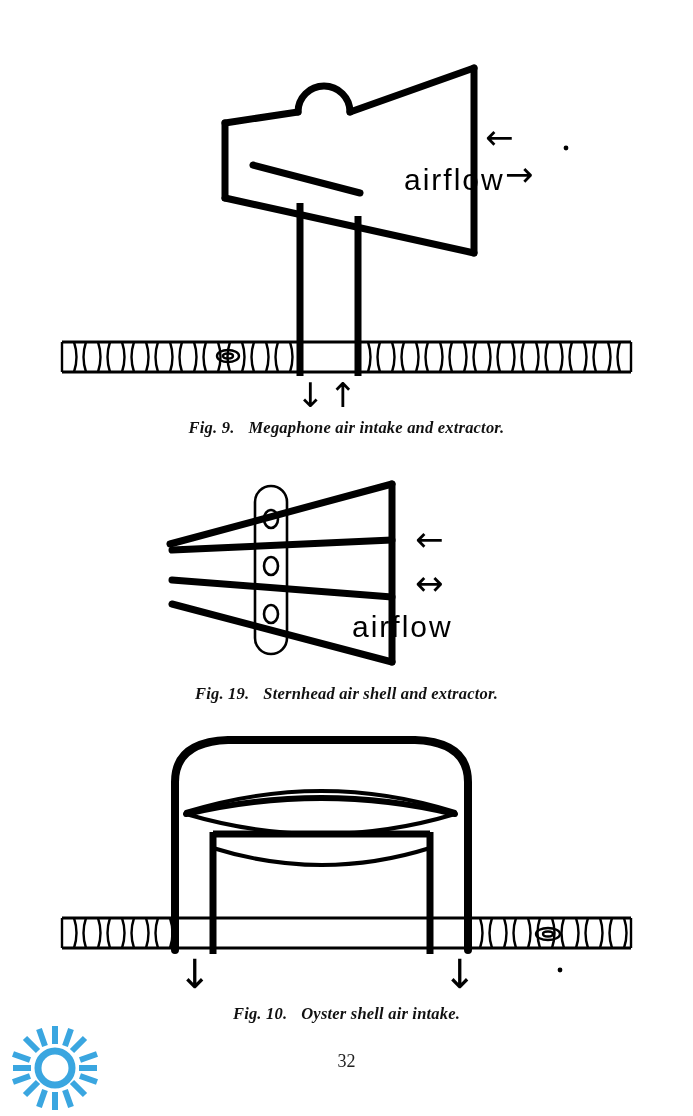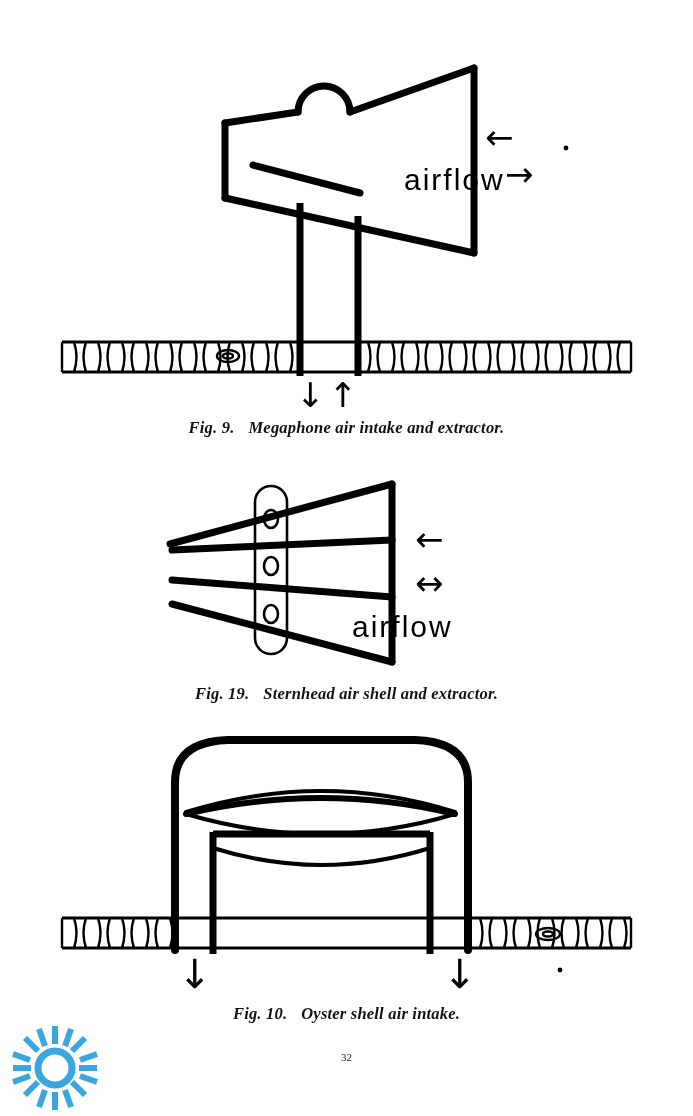--- a/index.html
+++ b/index.html
@@ -41,21 +41,21 @@
     color: #111111;
   }
   .caption .fignum {
     margin-right: 14px;
   }
   .page-number {
     position: absolute;
     width: 693px;
     text-align: center;
     font-family: "Liberation Serif", serif;
-    font-size: 11px;
+    font-size: 18px;
     color: #222222;
   }
   .watermark {
     position: absolute;
     left: 0;
     bottom: 6px;
     width: 693px;
     height: 96px;
     pointer-events: none;
   }

